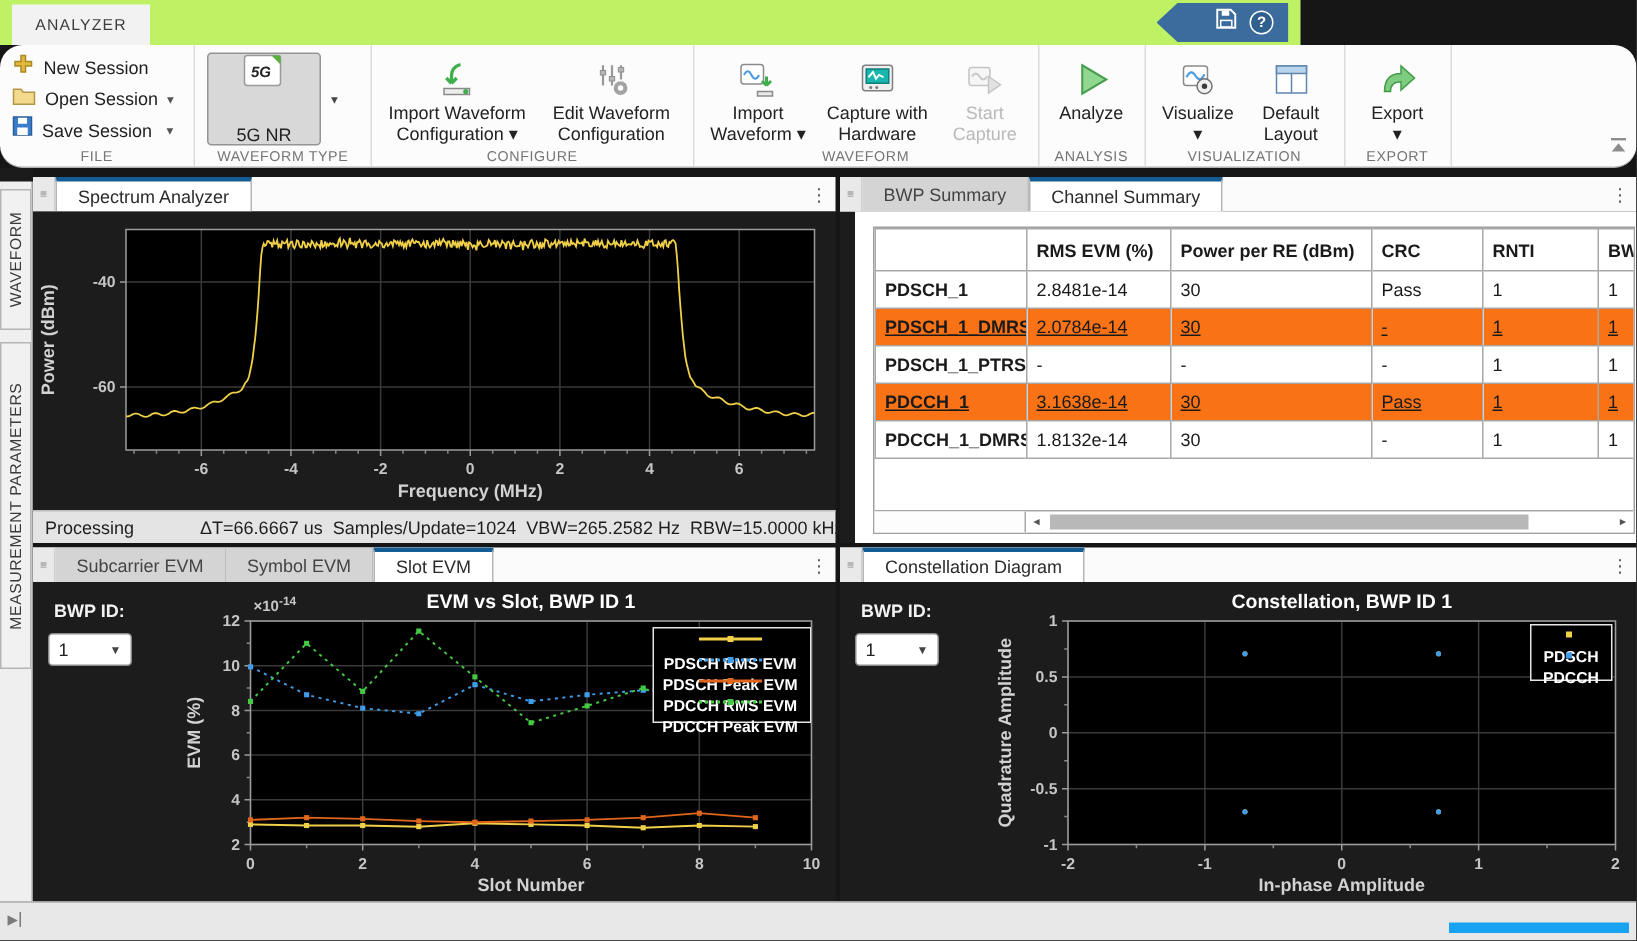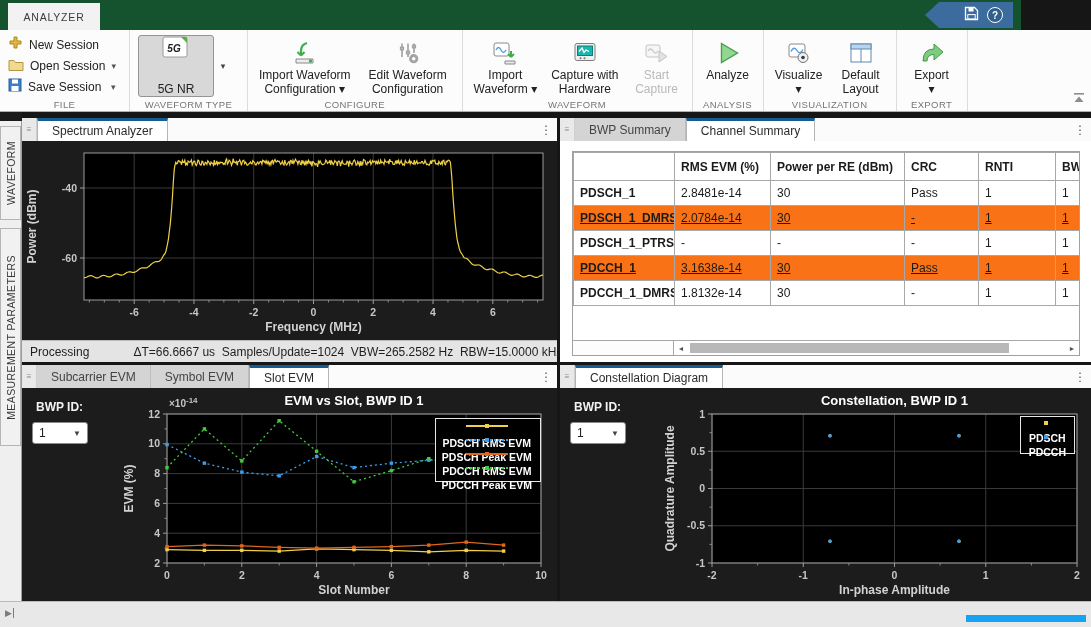--- a/index.html
+++ b/index.html
@@ -3,40 +3,40 @@
 <meta charset="utf-8">
 <style>
   * { margin:0; padding:0; box-sizing:border-box; }
   html,body { background:#444; }
   #app {
     position:relative; width:1091px; height:627px; overflow:hidden;
     font-family:"Liberation Sans", sans-serif; background:#161616;
     -webkit-font-smoothing:antialiased;
   }
   
-  .titlebar { position:absolute; left:0; top:0; width:1021px; height:30px; background:#14532d; }
+  .titlebar { position:absolute; left:0; top:0; width:867px; height:30px; background:#bef264; }
   .app-tab {
     position:absolute; left:8px; top:3px; height:27px; width:92px;
     background:#f2f2f2; color:#3c3c3c; font-size:10.5px; letter-spacing:.8px;
     display:flex; align-items:center; justify-content:center;
   }
   .quick-access {
     position:absolute; right:8px; top:2px; height:26px; width:88px;
     background:#3b6c9d; clip-path:polygon(14px 0, 100% 0, 100% 100%, 14px 100%, 0 50%);
     display:flex; align-items:center; justify-content:flex-end; gap:8px; padding-right:10px;
   }
   .qa-help {
     width:16px; height:16px; border-radius:50%; border:1.5px solid #fff; color:#fff;
     font-size:10px; font-weight:bold; display:flex; align-items:center; justify-content:center;
     background:#2e5f8d;
   }
   
   .toolbar {
     position:absolute; left:0; top:30px; width:1091px; height:82px; background:#fcfcfc;
-    border-bottom:1px solid #b0b0b0; display:flex;
+    border-bottom:1px solid #b0b0b0; display:flex;border-radius:15px;
   }
   .tsec { position:relative; border-right:1px solid #dcdcdc; padding:4px 4px 14px 4px; flex:0 0 auto; }
   .tsec-label {
     position:absolute; bottom:1px; left:0; right:0; text-align:center;
     font-size:9.5px; color:#757575; letter-spacing:.4px; white-space:nowrap;
   }
   .sec-file { width:130px; }
   .file-row { display:flex; align-items:center; gap:6px; height:21px; padding:0 4px; cursor:default; }
   .file-row .flabel { font-size:12px; color:#222; flex:1; white-space:nowrap; }
   .file-caret { font-size:9px; color:#555; width:10px; }
@@ -70,21 +70,21 @@
   .panel { position:absolute; display:flex; flex-direction:column; background:#1c1c1c; }
   .tabbar { height:23px; background:#fbfbfb; display:flex; align-items:stretch; flex:0 0 auto; }
   .grip { width:15px; background:#e9e9e9; border-right:1px solid #cfcfcf; color:#8a8a8a; font-size:8px;
           display:flex; align-items:center; justify-content:center; }
   .ptab { padding:0 14px; font-size:12px; display:flex; align-items:center; color:#444;
           background:#d4d4d4; border-right:1px solid #bdbdbd; white-space:nowrap; }
   .ptab.active { background:#fff; color:#2b2b2b; border-top:3px solid #155c92; border-right:1px solid #b5b5b5; border-left:1px solid #b5b5b5; }
   .tab-fill { flex:1; }
   .kebab { width:22px; display:flex; align-items:center; justify-content:center; color:#555; font-size:12px; }
   .pcontent { position:relative; flex:1; background:#1c1c1c; overflow:hidden; }
-  .pcontent.white { background:#fff; }
+  .pcontent.white { background:#fff;margin-left:10px; }
   
   .scope-status {
     height:22px; background:#e4e4e4; border-top:1px solid #bdbdbd; flex:0 0 auto;
     display:flex; align-items:center; font-size:12px; color:#1e1e1e; padding:0 8px; gap:44px;
   }
   .scope-status .info { white-space:pre; }
   
   .table-frame { position:absolute; left:12px; top:10px; width:508px; height:205px; border:1px solid #a0a0a0; background:#fff; overflow:hidden; }
   table.sumtbl { border-collapse:collapse; table-layout:fixed; width:532px; font-size:12px; color:#1a1a1a; }
   table.sumtbl th, table.sumtbl td { border:1px solid #a8a8a8; padding:4px 6px; text-align:left; overflow:hidden; white-space:nowrap; }

